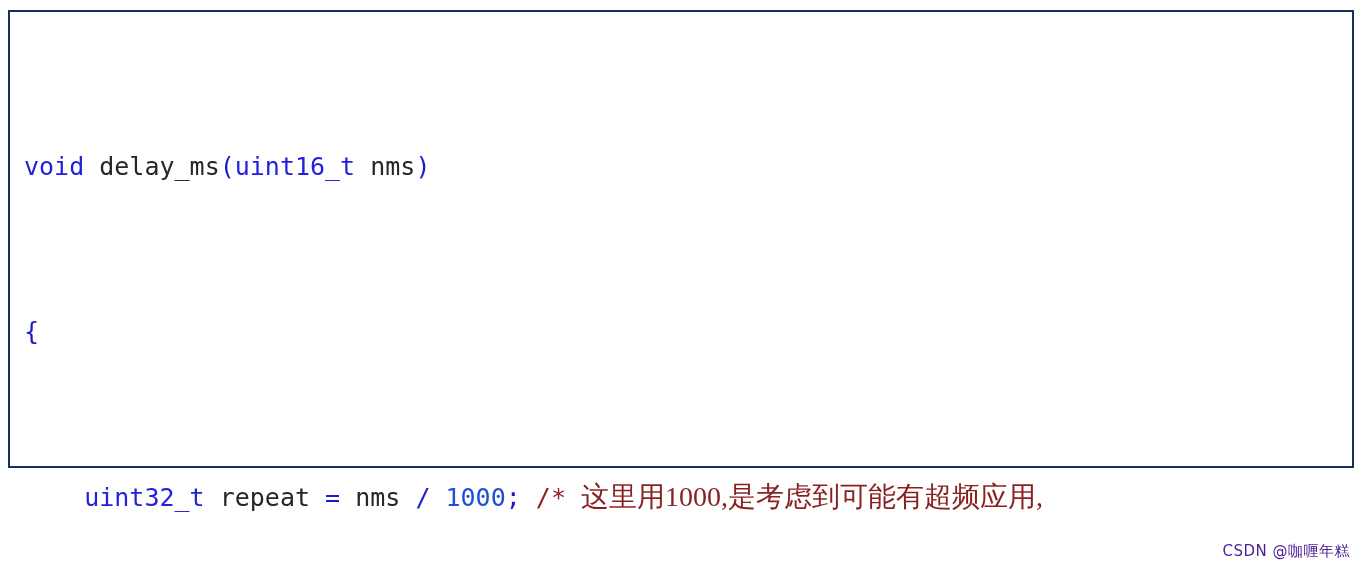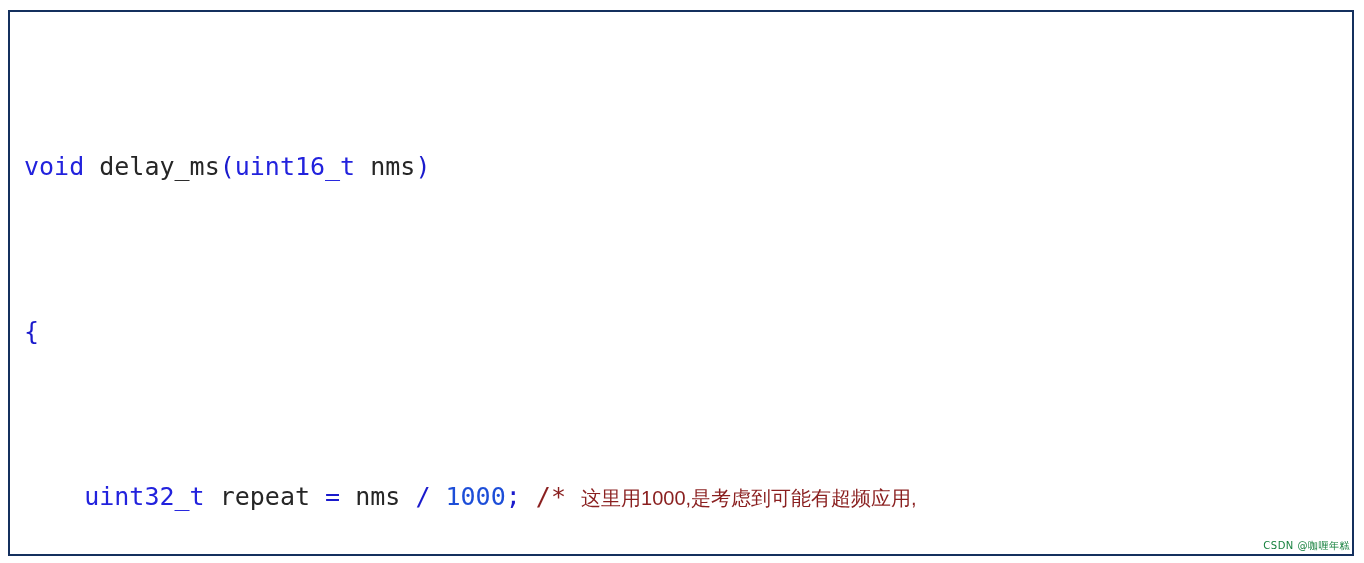--- a/index.html
+++ b/index.html
@@ -20,21 +20,21 @@
     height: 563px;
     background: #ffffff;
   }
 
   
   .code-frame {
     position: absolute;
     left: 8px;
     top: 10px;
     width: 1346px;
-    height: 546px;
+    height: 458px;
     box-sizing: border-box;
     border: 2px solid #14305e;
     background: #ffffff;
   }
 
   .code-body {
     position: absolute;
     left: 0;
     top: 0;
     padding: 6px 0 0 14px;
@@ -53,31 +53,31 @@
 
   
   .kw    { color: #2222dd; }          
   .pun   { color: #1a1acc; }          
   .num   { color: #1d4ed8; }          
   .id    { color: #262626; }          
   .cmt   { color: #8a1f1f; }      
 
   
   .cjk {
-    font-family: Liberation Sans, sans-serif;
-    font-size: 20px;
+    font-family: Liberation Serif, serif;
+    font-size: 28px;
   }
 
   .watermark {
     position: absolute;
     right: 14px;
-    bottom: 10px;
+    bottom: 2px;
     font-family: "DejaVu Sans", "Liberation Sans", sans-serif;
-    font-size: 10px;
-    color: #15803d;
+    font-size: 15px;
+    color: #4c1d95;
     letter-spacing: 0.5px;
     white-space: pre;
   }
 </style>
 </head>
 <body>
 
 <div id="stage">
 
   <div class="code-frame">

